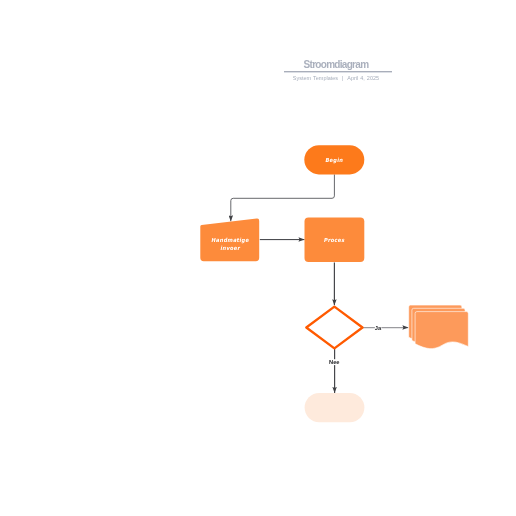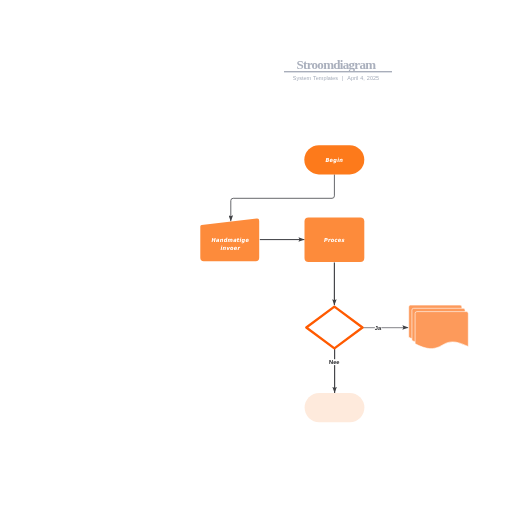--- a/index.html
+++ b/index.html
@@ -1,20 +1,20 @@
 <!DOCTYPE html>
 <html><head>
 <meta charset="utf-8">
 <style>
   html,body{margin:0;padding:0;}
   body{width:516px;height:516px;background:#ffffff;overflow:hidden;
        font-family:"Liberation Sans",sans-serif;}
   #page{position:relative;width:516px;height:516px;}
   .hdr{position:absolute;left:282.4px;top:59.6px;width:107.9px;text-align:center;}
-  .hdr-title{font-family:Liberation Serif, serif;font-size:13px;font-weight:bold;
+  .hdr-title{font-family:Liberation Sans, sans-serif;font-size:10px;font-weight:bold;
              color:#aab0bd;letter-spacing:-0.7px;will-change:transform;
              line-height:10px;height:10px;}
   .hdr-rule{height:2px;margin:1.6px 0 1.5px;position:relative;left:1.9px;width:108.2px;
             background:linear-gradient(to bottom,#a9aeba 0%,#a9aeba 62%,#dcdfe5 62%,#dcdfe5 100%);}
   .hdr-sub{font-size:5.5px;color:#a7aebb;word-spacing:0.48px;line-height:6px;
            white-space:pre;will-change:transform;}
   svg#flow{position:absolute;left:0;top:0;}
   .lbl{font-size:5.6px;font-weight:bold;font-style:oblique 7deg;letter-spacing:0.3px;
        fill:#ffffff;font-family:"DejaVu Sans",sans-serif;font-stretch:condensed;
        will-change:transform;}

